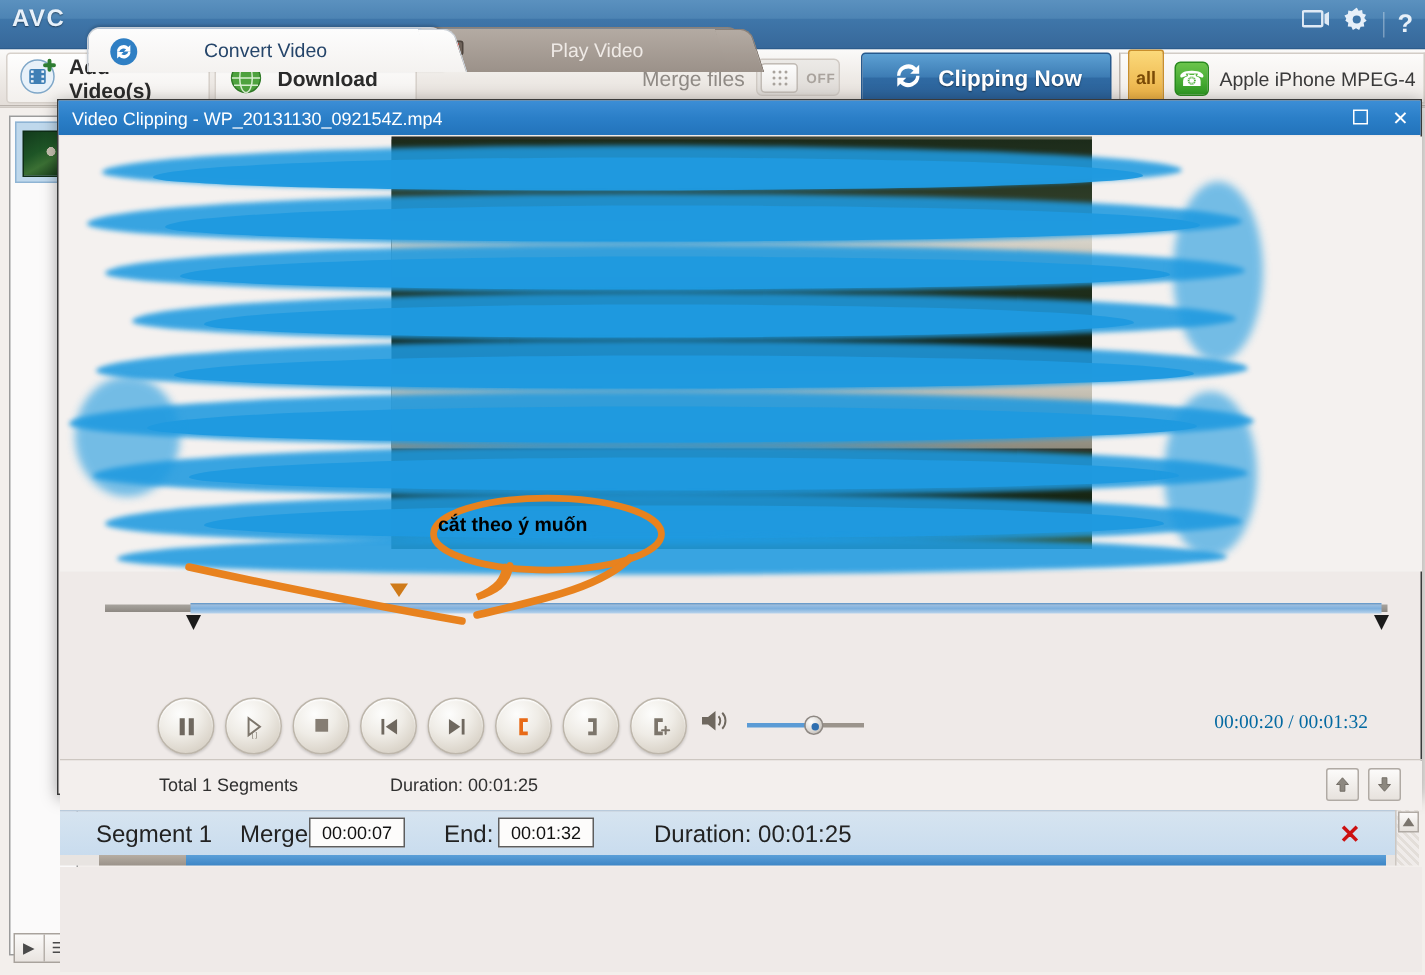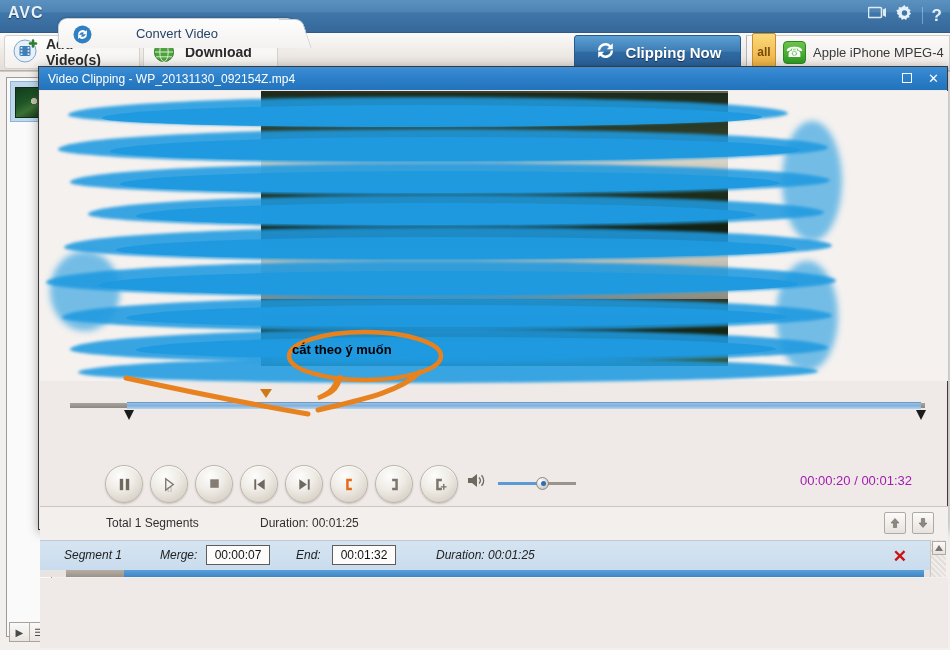--- a/index.html
+++ b/index.html
@@ -237,42 +237,42 @@
   .volwrap { position:absolute; left: 428px; top: 405px; display:flex; align-items:center; gap:10px; }
   .vol-slider { position: relative; width: 78px; height: 14px; }
   .vol-track-l { position:absolute; left:0; top:6px; width:44px; height:3px; background:#5b9bd5; }
   .vol-track-r { position:absolute; left:44px; top:6px; width:34px; height:3px; background:#9b948c; }
   .vol-knob {
     position:absolute; left:38px; top:1px; width:13px;height:13px; border-radius:50%;
     background: radial-gradient(circle at 35% 30%, #ffffff, #d8d4cf 60%, #b5b0aa 100%);
     border: 1px solid #8e8883;
   }
   .vol-knob::after{content:"";position:absolute;left:3.5px;top:3.5px;width:5px;height:5px;border-radius:50%;background:#2f6fb0;}
-  .timecode { position: absolute; right: 35px; top: 406px; font-size: 13px; color: #a21caf; }
+  .timecode { position: absolute; right: 35px; top: 406px; font-size: 13px; color: #0369a1; font-family: Liberation Serif, serif; }
 
   
   .seg-sep { position:absolute; left: 1px; top: 439px; width: 908px; height: 1px; background:#cdc7c1; }
   .seg-head { position: absolute; left: 1px; top: 440px; width: 908px; height: 33px; background: #f3efed; padding-left: 32px; }
   .seg-total { position: absolute; left: 66px; top: 9px; font-size: 12px; color: #303030; }
   .seg-dur   { position: absolute; left: 220px; top: 9px; font-size: 12px; color: #303030; }
   .arrow-btn {
     position: absolute; top: 5px; width: 22px; height: 22px;
     background: linear-gradient(180deg,#fcfbfa,#e7e2dd);
     border: 1px solid #b0aaa4; border-radius: 2px;
     display:flex;align-items:center;justify-content:center;
   }
   #seg-up { right: 42px; }
   #seg-down { right: 14px; }
 
   .seg-row {
     position: absolute; left: 1px; top: 473px; width: 893px; height: 30px;
     background: linear-gradient(180deg,#d6e4f0 0%, #c9dcee 100%);
     border-top: 1px solid #b9cadb;
   }
-  .seg-row .c { position:absolute; top: 7px; font-size: 12px; color:#222;font-style:italic; }
+  .seg-row .c { position:absolute; top: 7px; font-size: 16px; color:#222; }
   .c-name  { left: 24px; }
   .c-startl{ left: 120px; }
   .c-endl  { left: 256px; }
   .c-durl  { left: 396px; }
   .tbox {
     position:absolute; top: 4px; height: 20px; width: 64px;
     background:#fdfcfb; border: 1px solid #5d5d5d;
     font-size: 12px; color:#111; text-align:center; line-height:18px;
   }
   #start-box { left: 166px; }
@@ -336,20 +336,31 @@
       <span class="tab-ico">
         <svg width="19" height="19" viewBox="0 0 19 19">
           <circle cx="9.5" cy="9.5" r="9" fill="#2f7fc4"></circle>
           <path d="M5 9.5a4.5 4.5 0 0 1 7.6-3.2l1.3-1.3v4.3H9.6l1.5-1.5A3 3 0 0 0 6.5 9.5zM14 9.5a4.5 4.5 0 0 1-7.6 3.2l-1.3 1.3V9.7h4.3l-1.5 1.5a3 3 0 0 0 4.6-1.7z" fill="#fff"></path>
         </svg>
       </span>
       <span>Convert Video</span>
       <span class="tab-skew-r"></span>
     </div>
 
+    <div class="tab inactive">
+      <span class="tab-ico">
+        <svg width="19" height="14" viewBox="0 0 19 14">
+          <rect x="0.5" y="2.5" width="17" height="9" rx="1.5" fill="#6e6259" stroke="#4e443d"></rect>
+          <rect x="6" y="4" width="9" height="6" fill="#d93b2b"></rect>
+          <path d="M2 4.5h3v5H2z" fill="#e8e0d8"></path>
+        </svg>
+      </span>
+      <span>Play Video</span>
+      <span class="tab-skew-r"></span>
+    </div>
 
     <div class="win-icons">
       <span>
         <svg width="19" height="15" viewBox="0 0 19 15">
           <rect x="0.5" y="1.5" width="13" height="10" rx="1" fill="none" stroke="#dfeaf5" stroke-width="1.6"></rect>
           <path d="M15 3.5l3-1.6v9.2l-3-1.6z" fill="#dfeaf5"></path>
         </svg>
       </span>
       <span>
         <svg width="17" height="17" viewBox="0 0 17 17">
@@ -388,20 +399,39 @@
         <svg width="26" height="26" viewBox="0 0 26 26">
           <circle cx="12" cy="14" r="9.6" fill="#4ea23e" stroke="#2f7a26"></circle>
           <ellipse cx="12" cy="14" rx="4.2" ry="9.6" fill="none" stroke="#d7eecf" stroke-width="1"></ellipse>
           <path d="M2.6 14h18.8M4 9.2h16M4 18.8h16" stroke="#d7eecf" stroke-width="1" fill="none"></path>
           <path d="M21 2.5v6M18 5.5h6" stroke="#2e7d32" stroke-width="2.6" stroke-linecap="round"></path>
         </svg>
       </span>
       <span>Download</span>
     </div>
 
+    <div class="merge-wrap">
+      <span class="merge-label">Merge files</span>
+      <span class="merge-toggle">
+        <span class="merge-knob">
+          <span class="dots">
+            <i></i>
+              <i></i>
+              <i></i>
+              <i></i>
+              <i></i>
+              <i></i>
+              <i></i>
+              <i></i>
+              <i></i>
+          </span>
+        </span>
+        <span class="merge-off">OFF</span>
+      </span>
+    </div>
 
     <div id="btn-convert">
       <span>
         <svg width="23" height="23" viewBox="0 0 23 23">
           <path d="M4 11.5a7.5 7.5 0 0 1 12.8-5.3l2-2v6h-6l2.2-2.2A5.3 5.3 0 0 0 6.2 11.5zM19 11.5a7.5 7.5 0 0 1-12.8 5.3l-2 2v-6h6l-2.2 2.2a5.3 5.3 0 0 0 8.8-3.5z" fill="#fff"></path>
         </svg>
       </span>
       <span>Clipping Now</span>
     </div>
 

